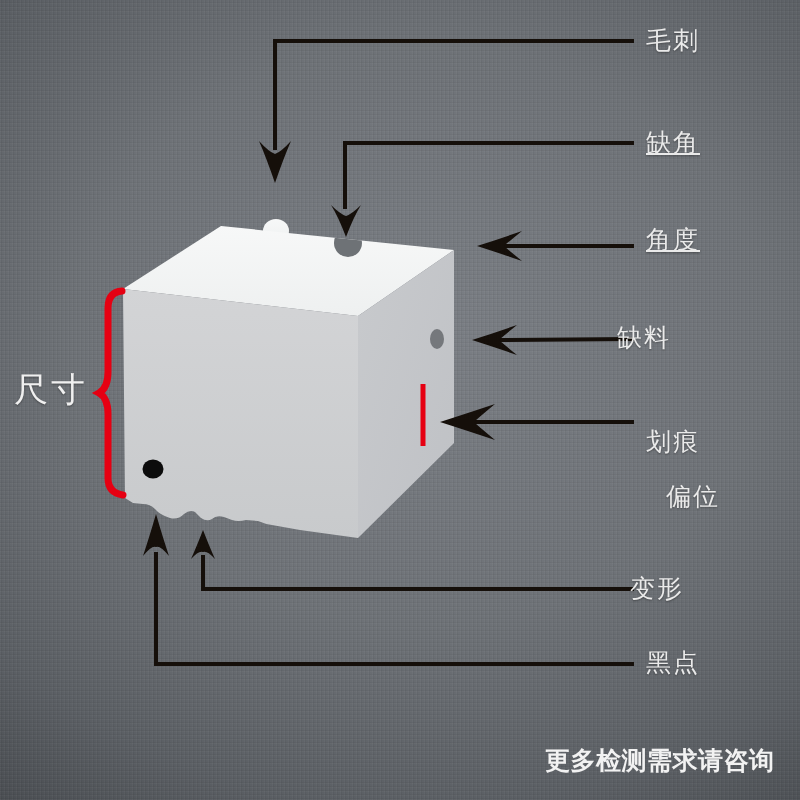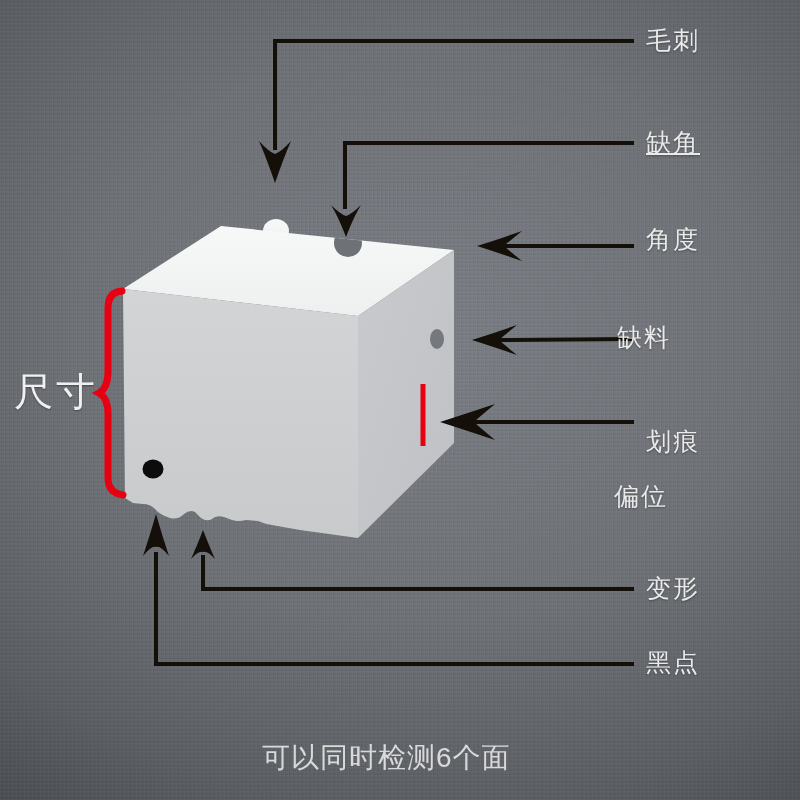--- a/index.html
+++ b/index.html
@@ -18,29 +18,29 @@
     position:absolute;
     color:#eaeaea;
     font-size:25px;
     letter-spacing:2px;
     line-height:1;
     white-space:nowrap;
     text-shadow:0 1px 2px rgba(0,0,0,0.35);
   }
   .lbl-0{left:646px;top:28px;}
   .lbl-1{left:646px;top:130px;text-decoration:underline;}
-  .lbl-2{left:646px;top:227px;}
+  .lbl-2{left:646px;top:227px;text-decoration:underline;}
   .lbl-3{left:617px;top:325px;}
   .lbl-4{left:646px;top:429px;}
-  .lbl-5{left:614px;top:484px;}
-  .lbl-6{left:646px;top:576px;font-family:Liberation Serif, serif;}
+  .lbl-5{left:666px;top:484px;}
+  .lbl-6{left:630px;top:576px;font-family:Liberation Serif, serif;}
   .lbl-7{left:646px;top:650px;}
   .dim-lbl{
     position:absolute;left:14px;top:372px;
-    color:#f0f0f0;font-size:39px;letter-spacing:3px;line-height:1;
+    color:#f0f0f0;font-size:34px;letter-spacing:3px;line-height:1;
     text-shadow:0 1px 2px rgba(0,0,0,0.35);
   }
   .footer-left{
     position:absolute;left:262px;top:744px;
     color:#d9d9d9;font-size:28px;letter-spacing:1px;line-height:1;white-space:nowrap;
   }
   .footer-right{
     position:absolute;left:545px;top:748px;
     color:#f2f2f2;font-size:25px;font-weight:700;letter-spacing:0.5px;line-height:1;white-space:nowrap;
   }
@@ -113,15 +113,15 @@
   <div class="lbl lbl-1">缺角</div>
   <div class="lbl lbl-2">角度</div>
   <div class="lbl lbl-3">缺料</div>
   <div class="lbl lbl-4">划痕</div>
   <div class="lbl lbl-5">偏位</div>
   <div class="lbl lbl-6">变形</div>
   <div class="lbl lbl-7">黑点</div>
 
   <div class="dim-lbl">尺寸</div>
 
-  <div class="footer-left">可以同时检测6个面</div>
+  <div class="footer-right">更多检测需求请咨询</div>
 
 </div>
 
 </body></html>

